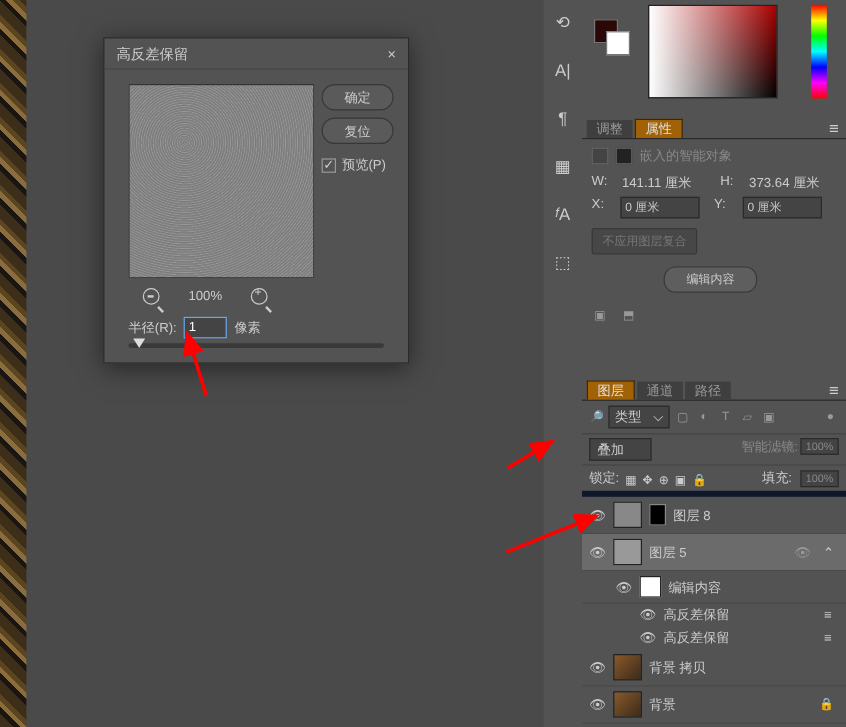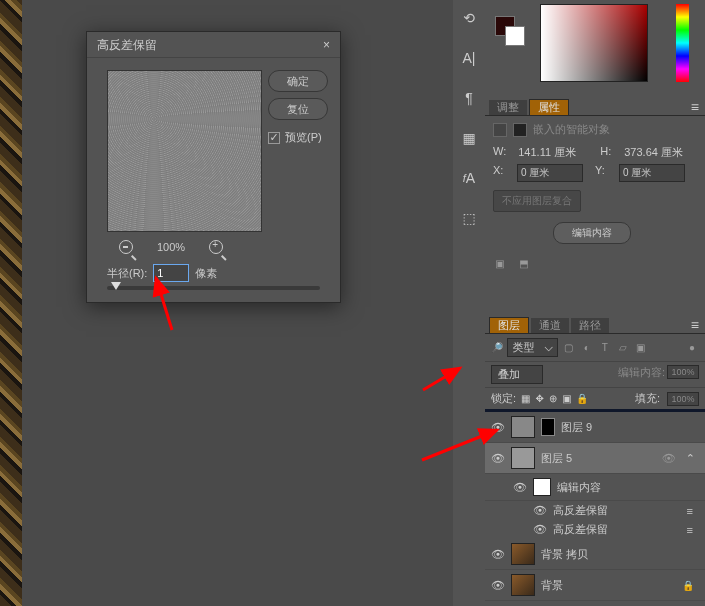--- a/index.html
+++ b/index.html
@@ -52,21 +52,21 @@
 .prop-icons{display:flex;gap:10px;margin-top:6px}
 .layers-panel{margin-top:34px;flex:1;display:flex;flex-direction:column}
 .layer-tabs{display:flex;height:24px;border-bottom:1px solid #2a2a2a;align-items:end;padding-left:4px;gap:2px}
 .filter-row{display:flex;align-items:center;gap:4px;padding:4px 6px;border-bottom:1px solid #444}
 .kind-sel{display:flex;align-items:center;gap:4px;background:#444;border:1px solid #2a2a2a;padding:1px 4px;font-size:10px}
 .fic{width:14px;height:14px;color:#999;font-size:10px;display:flex;align-items:center;justify-content:center}
 .mode-row{display:flex;align-items:flex-start;padding:3px 6px;border-bottom:1px solid #444;font-size:10px}
 .mode-sel{background:#444;border:1px solid #2a2a2a;padding:1px 6px;font-size:10px;min-width:52px}
 .op-lbl{margin-left:auto;color:#888}
 .mini-input{width:32px;height:14px;background:#444;border:1px solid #2a2a2a;color:#888;font-size:9px;margin-left:2px;display:flex;align-items:center;justify-content:center}
-.lock-row{display:flex;align-items:center;gap:5px;padding:3px 6px;border-bottom:3px solid #0f172a;font-size:10px;color:#888}
+.lock-row{display:flex;align-items:flex-end;gap:5px;padding:3px 6px;border-bottom:5px solid #0f172a;font-size:10px;color:#888}
 .lic{font-size:10px}
 .fill-lbl{margin-left:auto}
 .layer-list{flex:1;overflow:auto}
 .layer{display:flex;align-items:center;padding:4px 6px;border-bottom:1px solid #4a4a4a;gap:6px}
 .layer.sel{background:#6b6b6b}
 .eye{width:14px;text-align:center;color:#ccc;font-size:11px}
 .thumb{width:24px;height:22px;background:#888;border:1px solid #222;position:relative;flex:none}
 .thumb.mask{width:14px;height:18px;background:#000;border:1px solid #888}
 .thumb.white{background:#fff}
 .thumb.photo{background:linear-gradient(135deg,#8a5a2a,#3a2a1a)}
@@ -186,39 +186,39 @@
         </div>
       <span class="fic">▢</span>
       <span class="fic">◐</span>
       <span class="fic">T</span>
       <span class="fic">▱</span>
       <span class="fic">▣</span>
       <span class="fic" style="margin-left:auto">●</span>
     </div>
     <div class="mode-row">
       <div class="mode-sel"><span>叠加</span></div>
-      <span class="op-lbl">编辑内容:</span>
+      <span class="op-lbl">智能滤镜:</span>
       <div class="mini-input">100%</div>
     </div>
     <div class="lock-row">
       <span>锁定:</span>
       <span class="lic">▦</span>
       <span class="lic">✥</span>
       <span class="lic">⊕</span>
       <span class="lic">▣</span>
       <span class="lic">🔒</span>
       <span class="fill-lbl">填充:</span>
       <div class="mini-input">100%</div>
     </div>
     <div class="layer-list">
       <div class="layer">
         <span class="eye">👁</span>
         <div class="thumb"></div>
         <div class="thumb mask"></div>
-        <span class="lname">图层 9</span>
+        <span class="lname">图层 8</span>
       </div>
       <div class="layer sel">
         <span class="eye">👁</span>
         <div class="thumb" style="background:#999"></div>
         <span class="lname">图层 5</span>
         <span class="badge">👁</span>
         <span style="margin-right:4px">⌃</span>
       </div>
       <div class="layer sub-layer">
         <span class="eye">👁</span>

